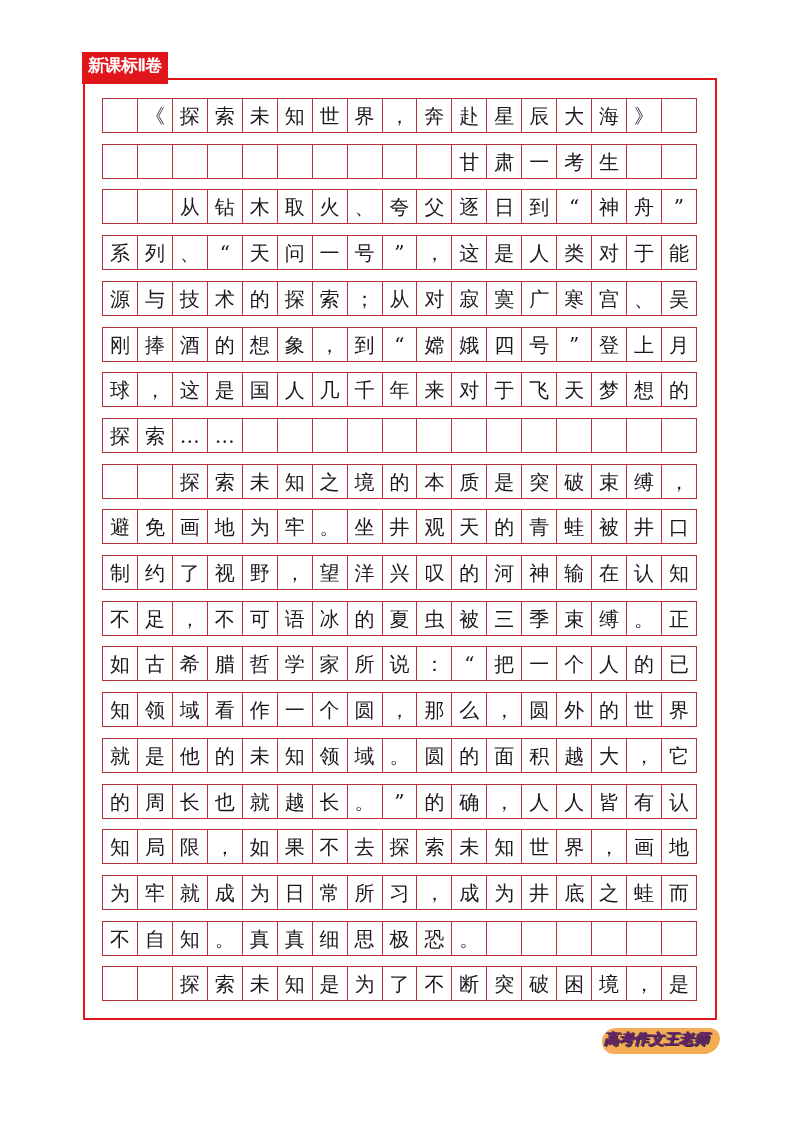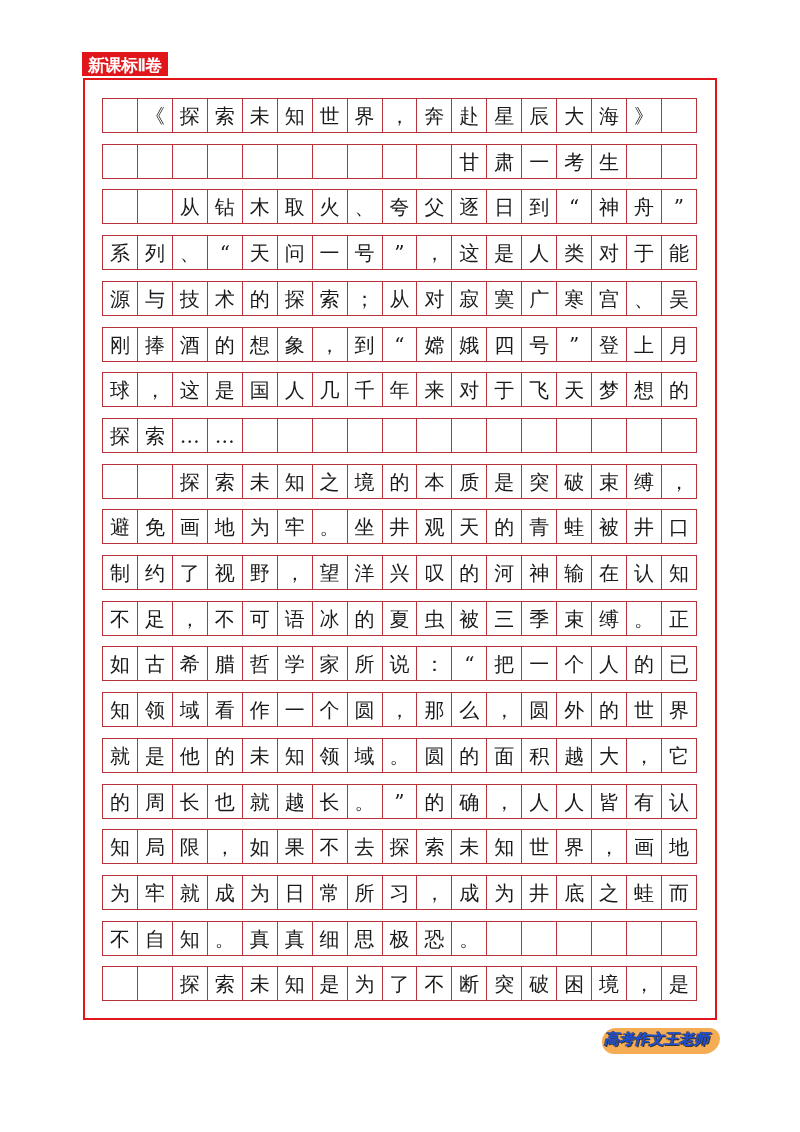--- a/index.html
+++ b/index.html
@@ -1,34 +1,34 @@
 <!DOCTYPE html>
 <html><head>
 <meta charset="utf-8">
 <style>
   html, body { margin: 0; padding: 0; background: #ffffff; }
   body { width: 800px; height: 1132px; position: relative; overflow: hidden;
          font-family: "DejaVu Serif", "Liberation Serif", serif; }
-  .tag { position: absolute; left: 82px; top: 52px; height: 24px; padding: 0 6px;
+  .tag { position: absolute; left: 82px; top: 52px; height: 32px; padding: 0 6px;
          background: #e0161b; color: #fff; font-family: Liberation Serif, serif;
          font-weight: bold; font-size: 17px; line-height: 27px; letter-spacing: -0.5px; }
   .frame { position: absolute; left: 83px; top: 78px; width: 630px; height: 938px;
            border: 2.5px solid #e0161b; box-sizing: content-box; }
   .grid { position: absolute; left: 102px; top: 98px; width: 595px; }
   .row { position: absolute; left: 0; height: 35px; width: 595px; display: flex;
          border-top: 1.5px solid #b8323a; border-bottom: 1.5px solid #b8323a;
          border-left: 1.5px solid #b8323a; box-sizing: border-box; }
   .cell { width: 35px; height: 100%; border-right: 1.5px solid #b8323a; box-sizing: border-box;
           display: flex; align-items: center; justify-content: center;
           font-size: 20px; color: #1a1a1a; line-height: 1; }
   .watermark { position: absolute; left: 598px; top: 1026px; width: 130px; height: 30px; }
   .watermark .blob { position: absolute; left: 4px; top: 2px; width: 118px; height: 26px;
           background: #f4a443; border-radius: 14px 10px 16px 12px; opacity: 0.9; }
   .watermark .text { position: absolute; left: 6px; top: 4px; font-family: "DejaVu Sans", sans-serif;
-          font-style: italic; font-weight: bold; font-size: 15px; color: #1d4ed8;
+          font-style: italic; font-weight: bold; font-size: 15px; color: #701a75;
           text-shadow: 1px 1px 0 #333, -1px 0 0 #555; white-space: nowrap; }
 </style>
 </head>
 <body>
 
 <div class="tag">新课标Ⅱ卷</div>
 
 <div class="frame"></div>
 
 <div class="grid" id="grid">

